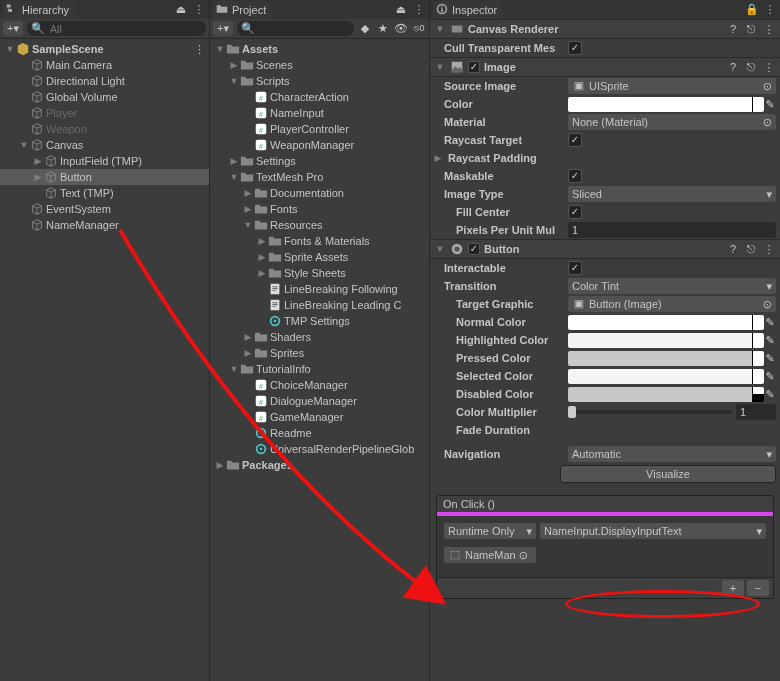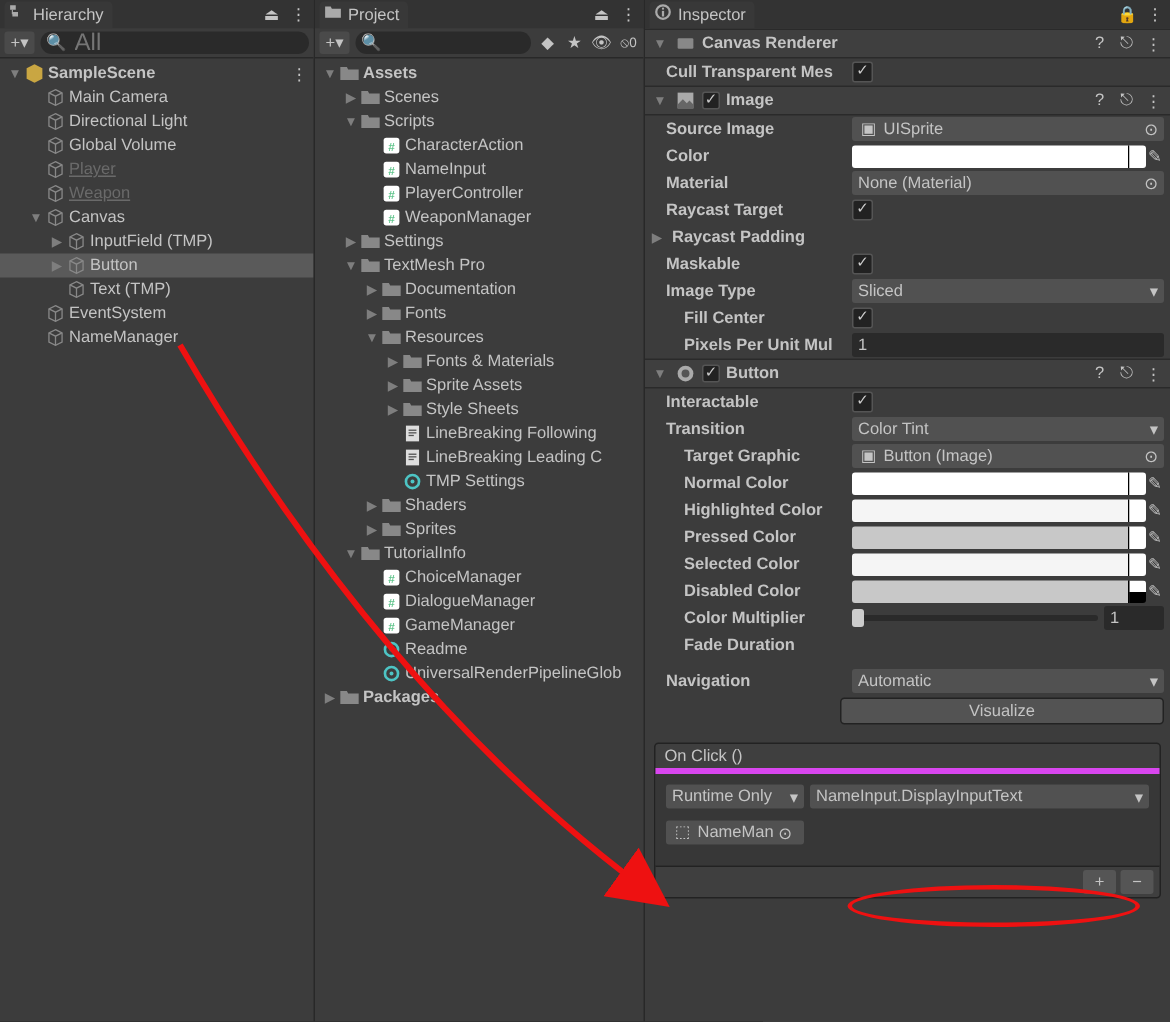--- a/index.html
+++ b/index.html
@@ -36,30 +36,30 @@
   .panel-inspector { flex: 1; }
 
   .tabbar { display: flex; align-items: center; background: #333; height: 19px; padding: 0 3px; gap: 4px; }
   .tab { display: flex; align-items: center; gap: 4px; background: var(--bg-tab); padding: 2px 6px 2px 3px; border-radius: 3px 3px 0 0; height: 18px; }
   .tab-icon { width: 12px; height: 12px; display: inline-block; }
   .spacer { flex: 1; }
   .icon-btn { width: 14px; height: 14px; display: flex; align-items: center; justify-content: center; color: var(--text); }
 
   .toolbar { display: flex; align-items: center; background: #3c3c3c; height: 20px; padding: 0 3px; gap: 4px; border-bottom: 1px solid var(--border); }
   .search { background: #2a2a2a; border-radius: 12px; height: 15px; flex: 1; display: flex; align-items: center; padding: 0 4px; color: var(--text-dim); }
-  .search input { background: transparent; border: none; color: var(--text-dim); font-size: 16px; outline: none; width: 100%; }
+  .search input { background: transparent; border: none; color: var(--text-dim); font-size: 11px; outline: none; width: 100%; }
   .small-btn { background: #4a4a4a; border-radius: 2px; padding: 1px 4px; height: 15px; display: flex; align-items: center; }
 
   .tree { padding: 2px 0; overflow: hidden; }
   .tree-row { display: flex; align-items: center; height: 16px; padding-right: 4px; white-space: nowrap; }
   .tree-row.sel { background: var(--highlight); }
   .tog { width: 12px; display:inline-flex; justify-content:center; color: var(--text-dim); font-size: 9px; }
   .ind { display: inline-block; height: 1px; }
   .node-icon { width: 14px; height: 14px; margin-right: 2px; display: inline-flex; align-items:center; justify-content:center; }
-  .fade { color: #6a6a6a; text-decoration: underline; }
+  .fade { color: #6a6a6a; }
   .bold { font-weight: 600; }
 
   
   .insp-body { overflow: hidden; flex: 1; }
   .comp-header { display: flex; align-items: center; height: 20px; background: #3f3f3f; padding: 0 4px; gap: 4px; border-top: 1px solid #2a2a2a; border-bottom: 1px solid #2a2a2a; }
   .comp-header .title { font-weight: 600; flex: 1; }
   .prop { display: flex; align-items: center; height: 18px; padding: 0 4px 0 14px; gap: 4px; }
   .prop .label { width: 120px; flex-shrink: 0; font-weight: bold; }
   .prop.indent1 .label { padding-left: 12px; width:120px; }
   .field { flex: 1; display: flex; align-items: center; }

